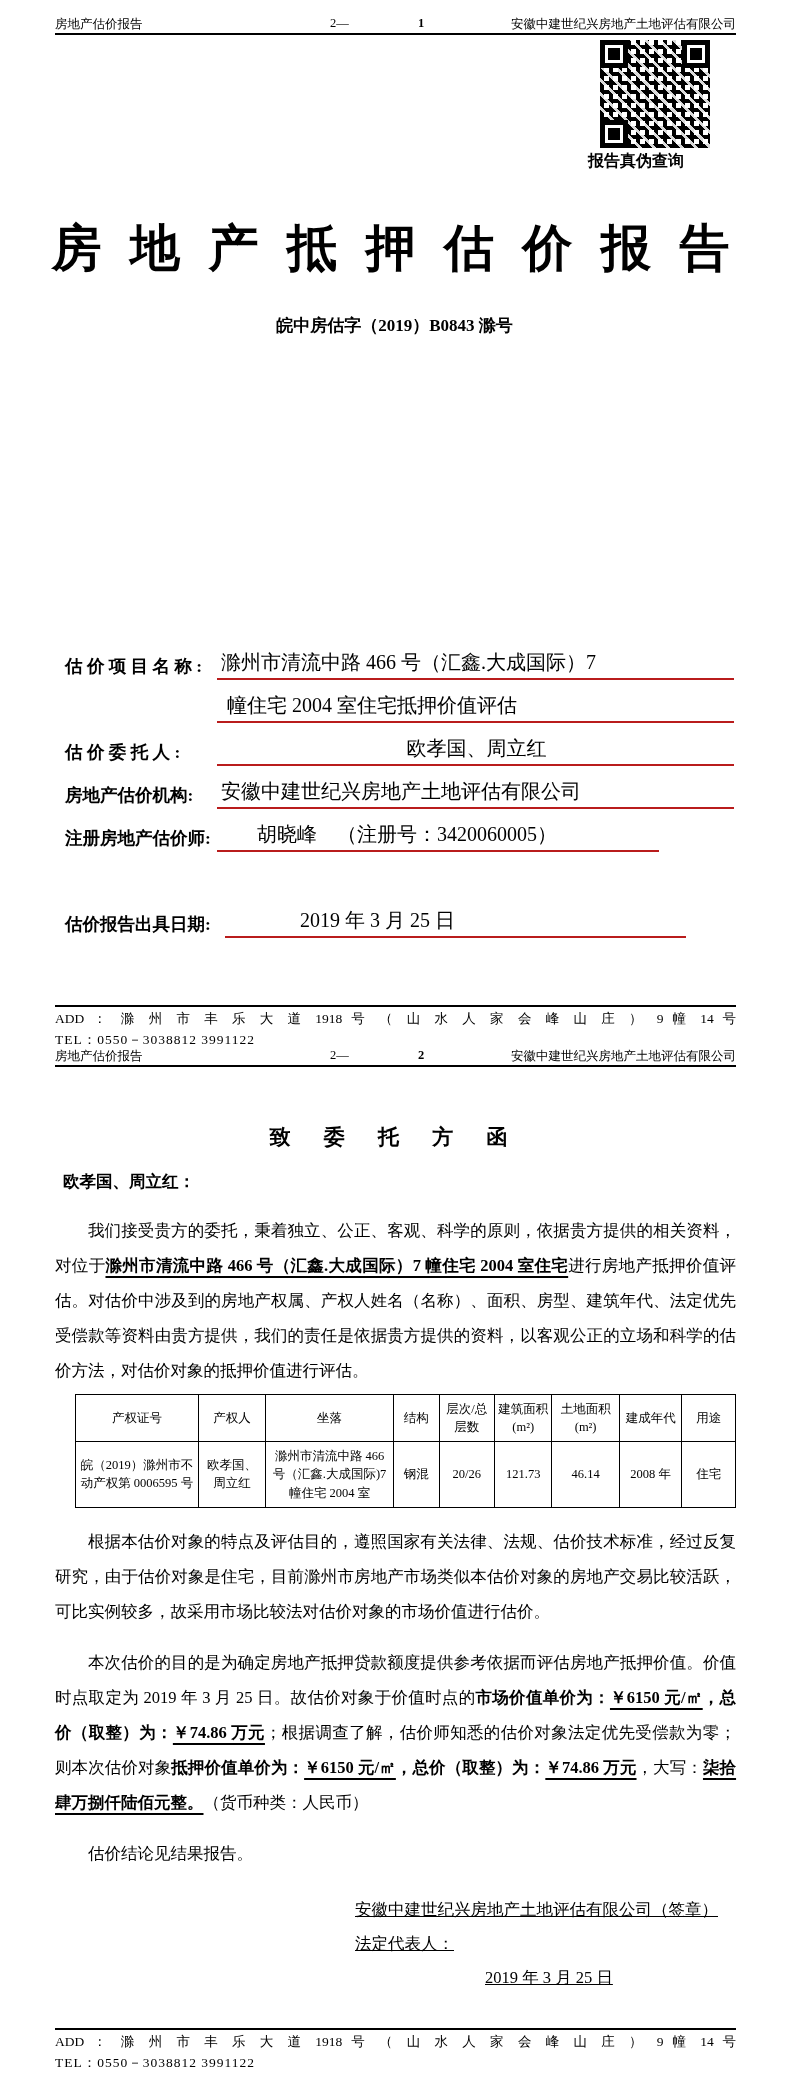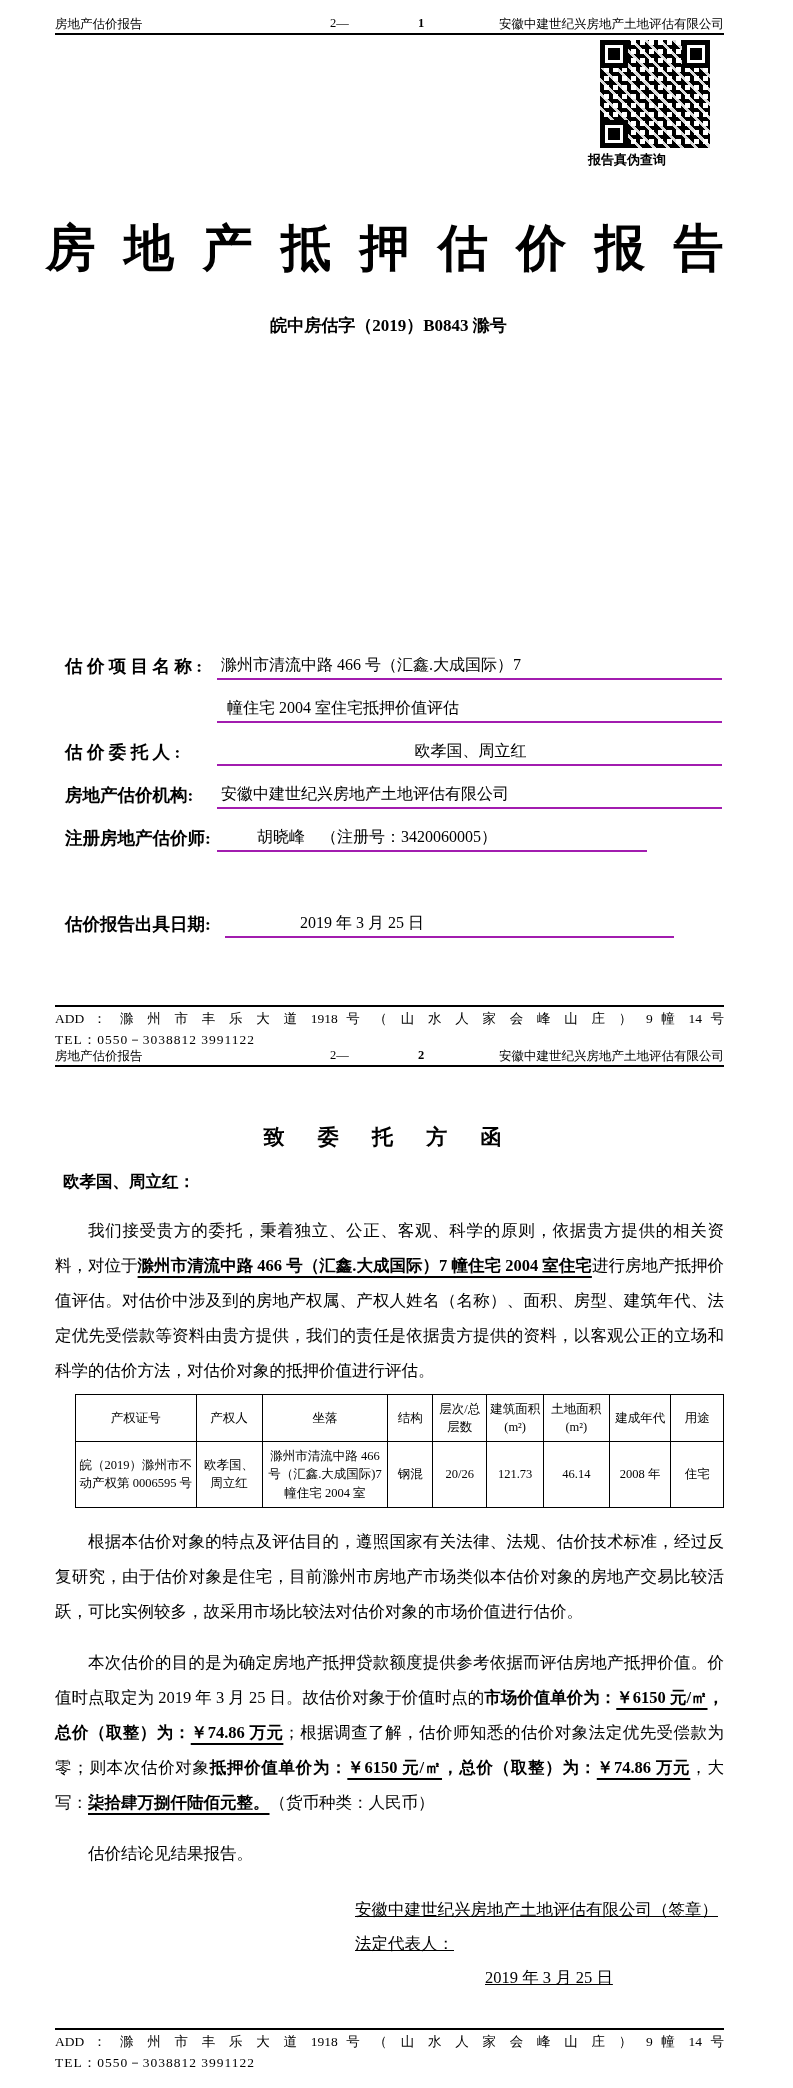--- a/index.html
+++ b/index.html
@@ -1,18 +1,18 @@
 <!DOCTYPE html>
 <html><head>
 <meta charset="utf-8">
 <style>
   * { margin:0; padding:0; box-sizing:border-box; }
   body { background:#888; font-family:"Liberation Serif","DejaVu Serif",serif; }
   .sheet { position:relative; width:793px; height:2088px; background:#ffffff; margin:0 auto; color:#000; overflow:hidden; }
-  .page { position:absolute; left:0; right:16px; }
+  .page { position:absolute; left:0; right:4px; }
   .page1 { top:0; height:1045px; }
   .page2 { top:1045px; height:1043px; }
 
   
   .run-head { position:absolute; left:55px; right:53px; top:16px; height:16px; font-size:12.5px; }
   .rh-left { position:absolute; left:0; top:0; }
   .rh-prefix { position:absolute; left:275px; top:0; }
   .rh-num { position:absolute; left:363px; top:0; font-weight:bold; }
   .rh-right { position:absolute; right:0; top:0; }
   .head-rule { position:absolute; left:55px; right:53px; top:33px; height:2px; background:#000; }
@@ -23,32 +23,32 @@
 
   
   .qr { position:absolute; left:600px; top:40px; width:110px; height:108px; background:
         repeating-linear-gradient(90deg, #000 0 4px, transparent 4px 9px),
         repeating-linear-gradient(0deg, #000 0 4px, #fff 4px 9px); }
   .qr::after { content:""; position:absolute; inset:0; background:
         repeating-linear-gradient(45deg, transparent 0 7px, rgba(255,255,255,.85) 7px 10px); }
   .finder { position:absolute; width:28px; height:28px; border:5px solid #000; background:#fff; z-index:2; }
   .finder::after { content:""; position:absolute; left:3px; top:3px; width:12px; height:12px; background:#000; }
   .f-tl { left:0; top:0; } .f-tr { right:0; top:0; } .f-bl { left:0; bottom:0; }
-  .qr-caption { position:absolute; left:588px; top:151px; font-weight:bold; font-size:13px; }
+  .qr-caption { position:absolute; left:588px; top:151px; font-weight:bold; font-size:16px; }
 
   
   .main-title { position:absolute; left:0; right:0; top:215px; text-align:center; font-size:50px; font-weight:bold; letter-spacing:8px; white-space:nowrap; }
   .doc-no { position:absolute; left:0; right:0; top:314px; text-align:center; font-size:17px; font-weight:bold; }
 
   
   .form { position:absolute; left:65px; right:55px; top:640px; }
   .frow { display:flex; align-items:flex-end; height:40px; margin-bottom:3px; }
   .flabel { font-size:17.5px; font-weight:bold; white-space:nowrap; padding-bottom:2px; }
   .flabel.w { width:152px; }
-  .fval { flex:1; border-bottom:2px solid #a21caf; font-size:16px; white-space:nowrap; padding:0 2px 2px 4px; position:relative; }
+  .fval { flex:1; border-bottom:2px solid #b91c1c; font-size:20px; white-space:nowrap; padding:0 2px 2px 4px; position:relative; }
   .fval.center { text-align:center; }
   .ind2 { margin-left:55px; margin-right:30px; padding-left:30px; }
   .mr75 { margin-right:75px; padding-left:40px; }
   .mr48 { margin-right:48px; padding-left:75px; }
   .red-tip { position:absolute; right:-1px; bottom:-2px; width:18px; height:2px; background:#ff0000; }
 
   
   .p2-content { position:absolute; left:55px; right:53px; top:70px; }
   .letter-title { text-align:center; font-size:21px; font-weight:bold; letter-spacing:14px; margin:8px 0 16px; }
   .salutation { font-size:16.5px; font-weight:bold; line-height:30px;padding-left:8px; }

